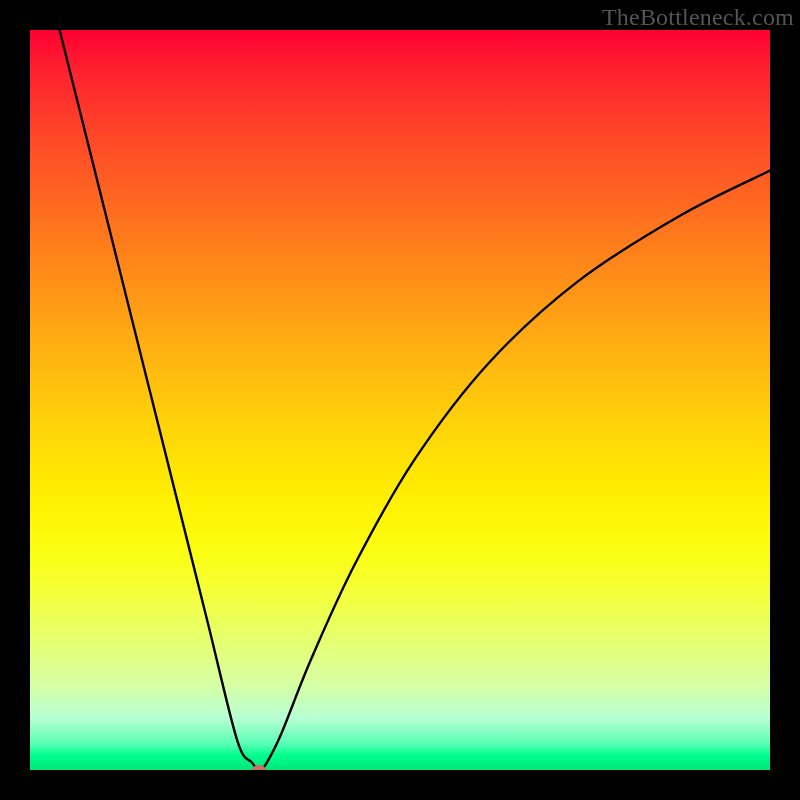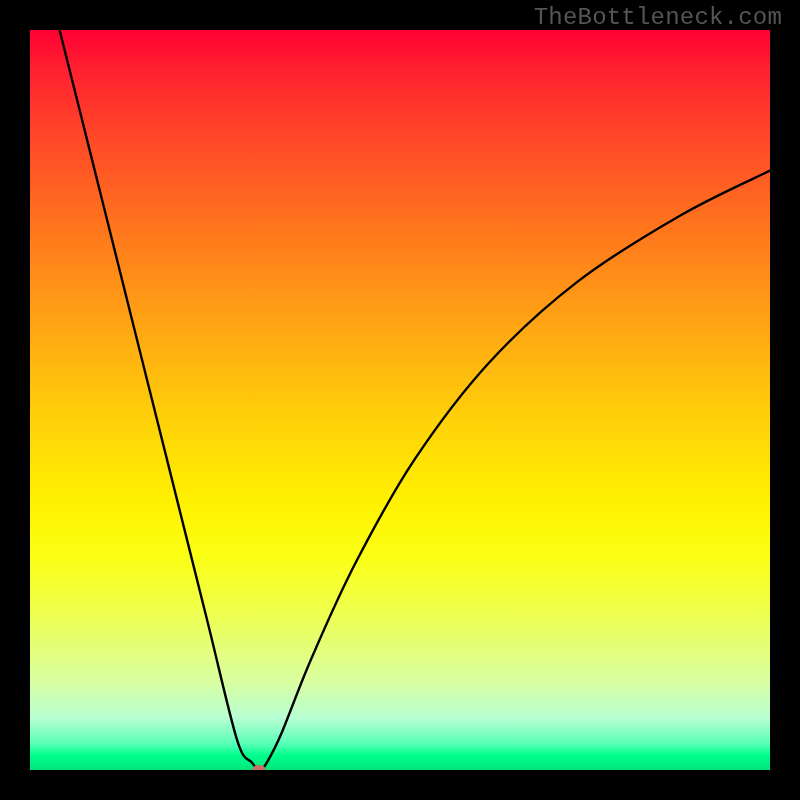--- a/index.html
+++ b/index.html
@@ -43,24 +43,24 @@
     position: absolute;
     width: 14px;
     height: 10px;
     border-radius: 50%;
     background: #c77262;
     transform: translate(-50%, -50%);
   }
   .watermark {
     position: absolute;
     top: 4px;
-    right: 18px;
+    right: 6px;
     color: #555;
     font-size: 24px;
-    font-family: Liberation Mono, monospace;
+    font-family: Liberation Serif, serif;
     letter-spacing: 0.2px;
   }
 </style>
 </head>
 <body>
 
 <div class="frame">
   <div class="watermark">TheBottleneck.com</div>
   <div class="plot-area">
     <svg class="curve" viewBox="0 0 740 740" preserveAspectRatio="none">

